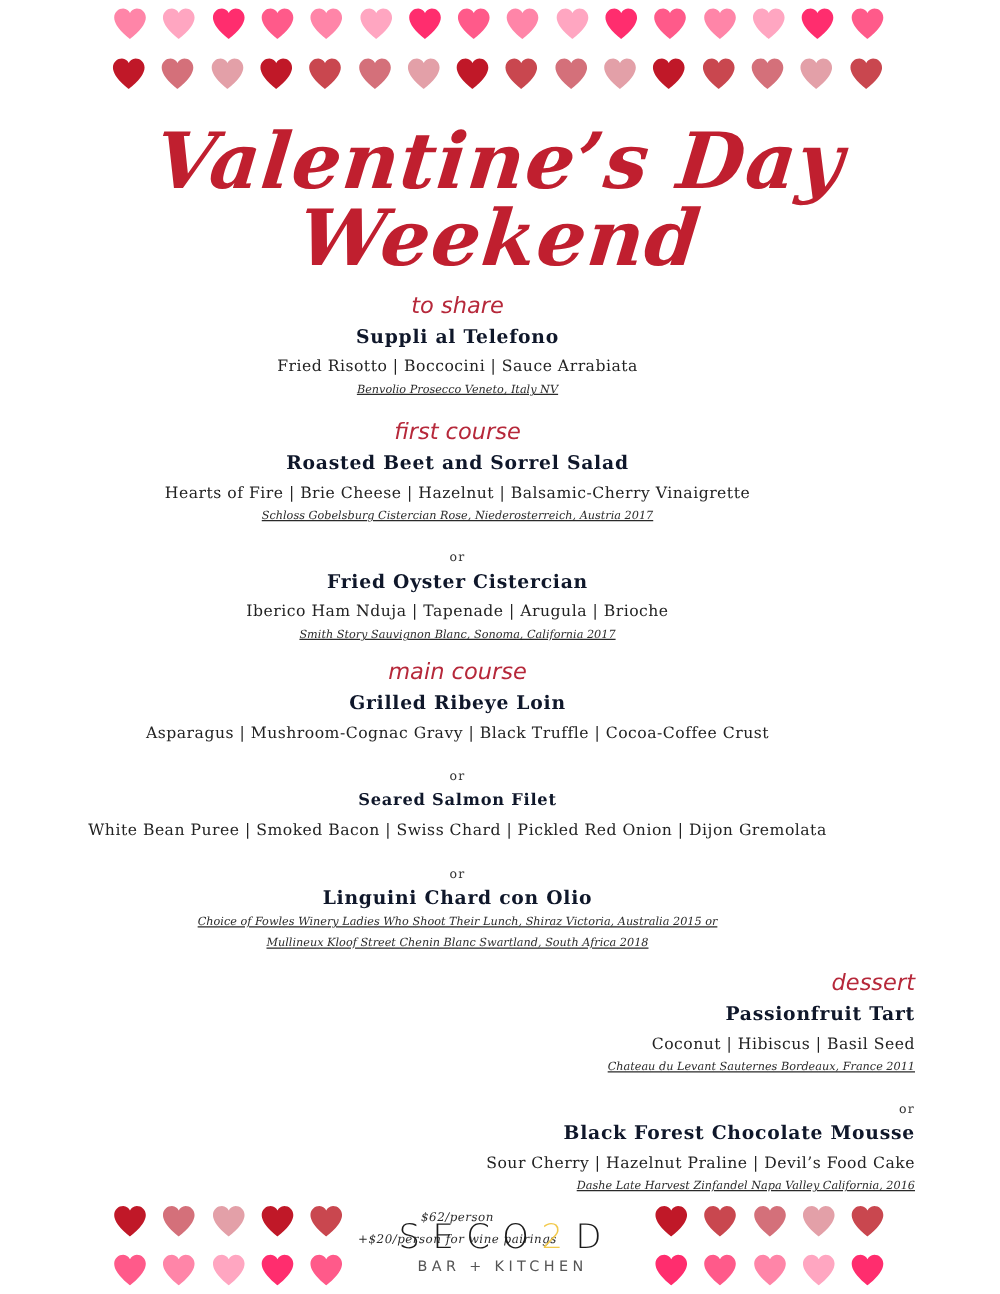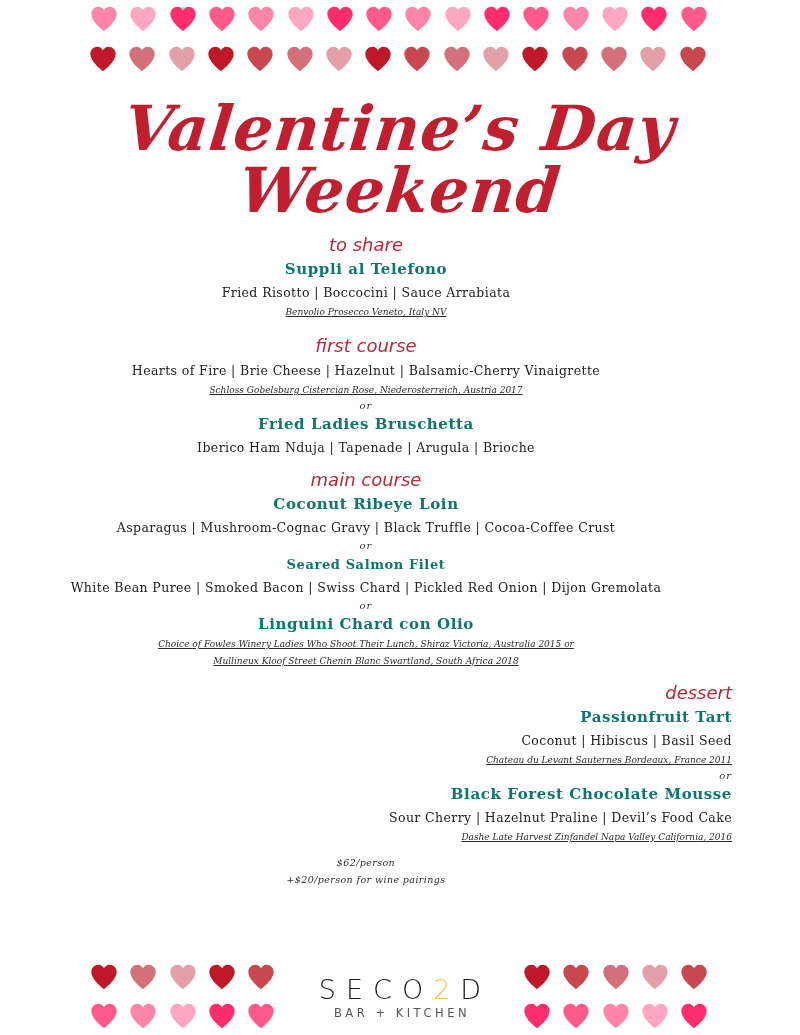--- a/index.html
+++ b/index.html
@@ -9,25 +9,25 @@
   .heart { position: absolute; width: 30px; height: 28px; }
   .heart svg { width: 100%; height: 100%; display: block; }
 
   .title { position: absolute; left: 0; width: 800px; text-align: center; color: #c01f2f;
            font-family: "DejaVu Serif", serif; font-style: italic; font-weight: bold; letter-spacing: 1px; }
   .title-line1 { top: 96px; font-size: 62px; line-height: 66px; transform: skewX(-6deg); }
   .title-line2 { top: 158px; font-size: 62px; line-height: 66px; transform: skewX(-6deg); }
 
   .menu { position: absolute; left: 0; top: 232px; width: 732px; text-align: center; }
   .section-label { color: #b6283a; font-family: "DejaVu Sans", sans-serif; font-style: italic; font-size: 18px; line-height: 26px; }
-  .dish-name { font-family: "DejaVu Serif", serif; font-weight: bold; font-size: 15px; line-height: 23px; letter-spacing: 0.6px; color: #0f766e; }
+  .dish-name { font-family: "DejaVu Serif", serif; font-weight: bold; font-size: 15px; line-height: 23px; letter-spacing: 0.6px; color: #0f172a; }
   .dish-name.small { font-size: 13px; }
   .dish-desc { font-family: "DejaVu Serif", serif; font-size: 12.5px; line-height: 23px; letter-spacing: 0.4px; color: #222; }
   .wine { font-family: "DejaVu Serif", serif; font-style: italic; font-size: 9px; line-height: 17px; color: #2a2a2a; text-decoration: underline; }
-  .or { font-family: "DejaVu Serif", serif; font-style: italic; font-size: 10px; line-height: 14px; color: #333; letter-spacing: 1px; }
+  .or { font-family: "DejaVu Serif", serif; font-size: 10px; line-height: 14px; color: #333; letter-spacing: 1px; margin-top: 18px; }
   .price { font-family: "DejaVu Serif", serif; font-style: italic; font-size: 9.5px; line-height: 17px; color: #2a2a2a; letter-spacing: 0.4px; }
 
   .logo { position: absolute; left: 300px; top: 975px; width: 200px; text-align: center; }
   .logo-main { font-family: "DejaVu Sans", sans-serif; font-weight: 300; font-size: 27px; letter-spacing: 10px; color: #1a1a1a; line-height: 30px; padding-left: 10px; }
   .logo-main .accent { color: #f2c94c; }
   .logo-sub { font-family: "DejaVu Sans", sans-serif; font-size: 11.5px; letter-spacing: 3.5px; color: #555; line-height: 16px; padding-left: 4px; }
 </style>
 </head>
 <body>
 
@@ -311,30 +311,32 @@
 
   <div>
     <div class="section-label">to share</div>
     <div class="dish-name">Suppli al Telefono</div>
     <div class="dish-desc">Fried Risotto | Boccocini | Sauce Arrabiata</div>
     <div class="wine">Benvolio Prosecco Veneto, Italy NV</div>
   </div>
 
   <div style="margin-top:12px;">
     <div class="section-label">first course</div>
+    <div class="dish-name">Roasted Beet and Sorrel Salad</div>
     <div class="dish-desc">Hearts of Fire | Brie Cheese | Hazelnut |  Balsamic-Cherry Vinaigrette</div>
     <div class="wine">Schloss Gobelsburg Cistercian Rose, Niederosterreich, Austria 2017</div>
     <div class="or">or</div>
-    <div class="dish-name">Fried Ladies Bruschetta</div>
+    <div class="dish-name">Fried Oyster Cistercian</div>
     <div class="dish-desc">Iberico Ham Nduja | Tapenade | Arugula | Brioche</div>
+    <div class="wine">Smith Story Sauvignon Blanc, Sonoma, California 2017</div>
   </div>
 
   <div style="margin-top:8px;">
     <div class="section-label">main course</div>
-    <div class="dish-name">Coconut Ribeye Loin</div>
+    <div class="dish-name">Grilled Ribeye Loin</div>
     <div class="dish-desc">Asparagus | Mushroom-Cognac Gravy | Black Truffle | Cocoa-Coffee Crust</div>
     <div class="or">or</div>
     <div class="dish-name small">Seared Salmon Filet</div>
     <div class="dish-desc">White Bean Puree | Smoked Bacon | Swiss Chard | Pickled Red Onion | Dijon Gremolata</div>
     <div class="or">or</div>
     <div class="dish-name">Linguini Chard con Olio</div>
     <div class="wine">Choice of Fowles Winery Ladies Who Shoot Their Lunch, Shiraz Victoria, Australia 2015 or</div>
     <div class="wine">Mullineux Kloof Street Chenin Blanc Swartland, South Africa 2018</div>
   </div>
 

